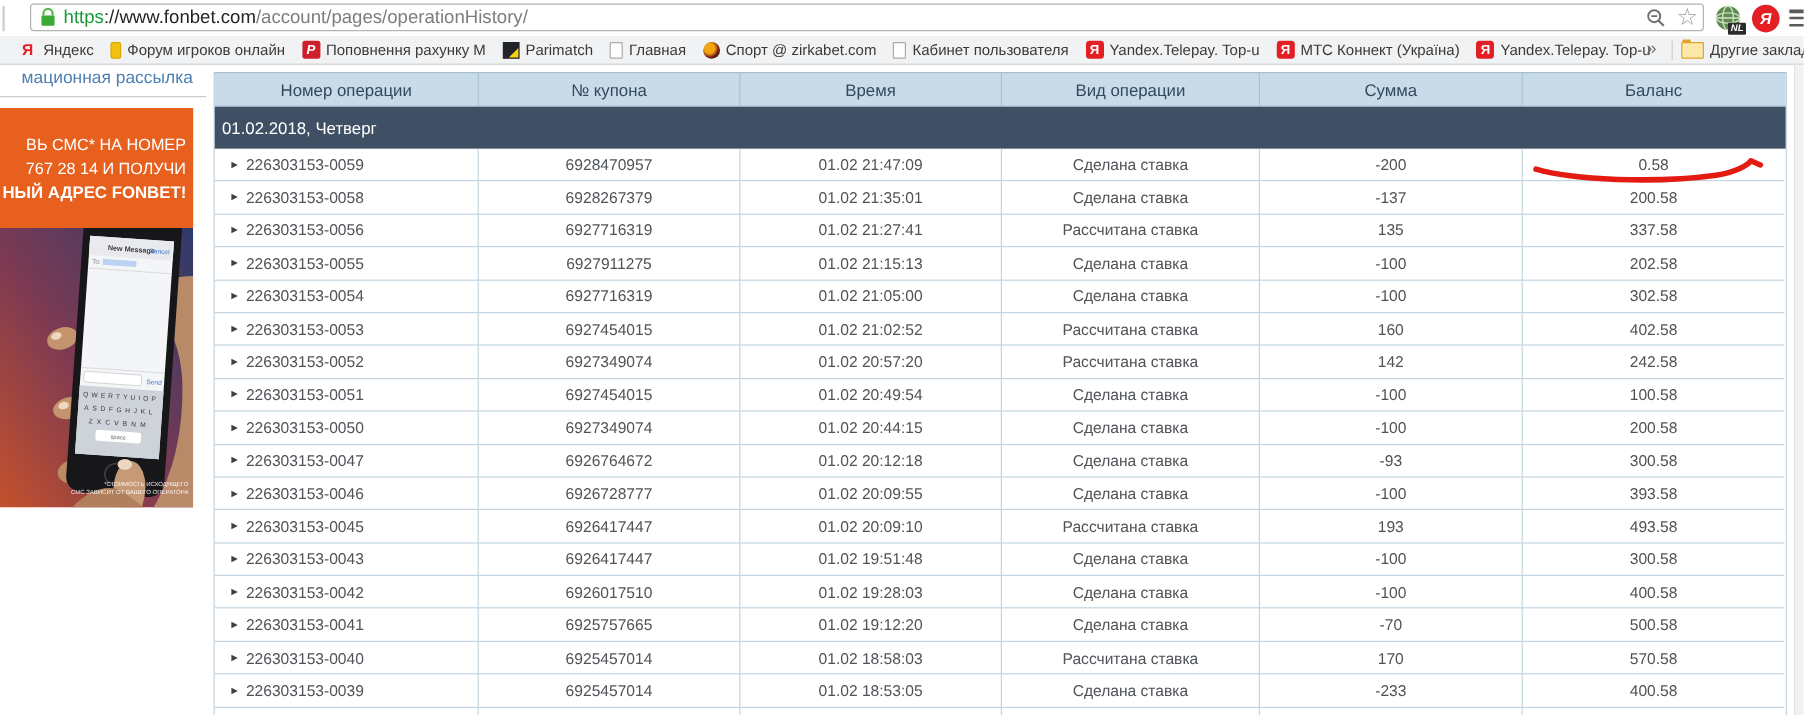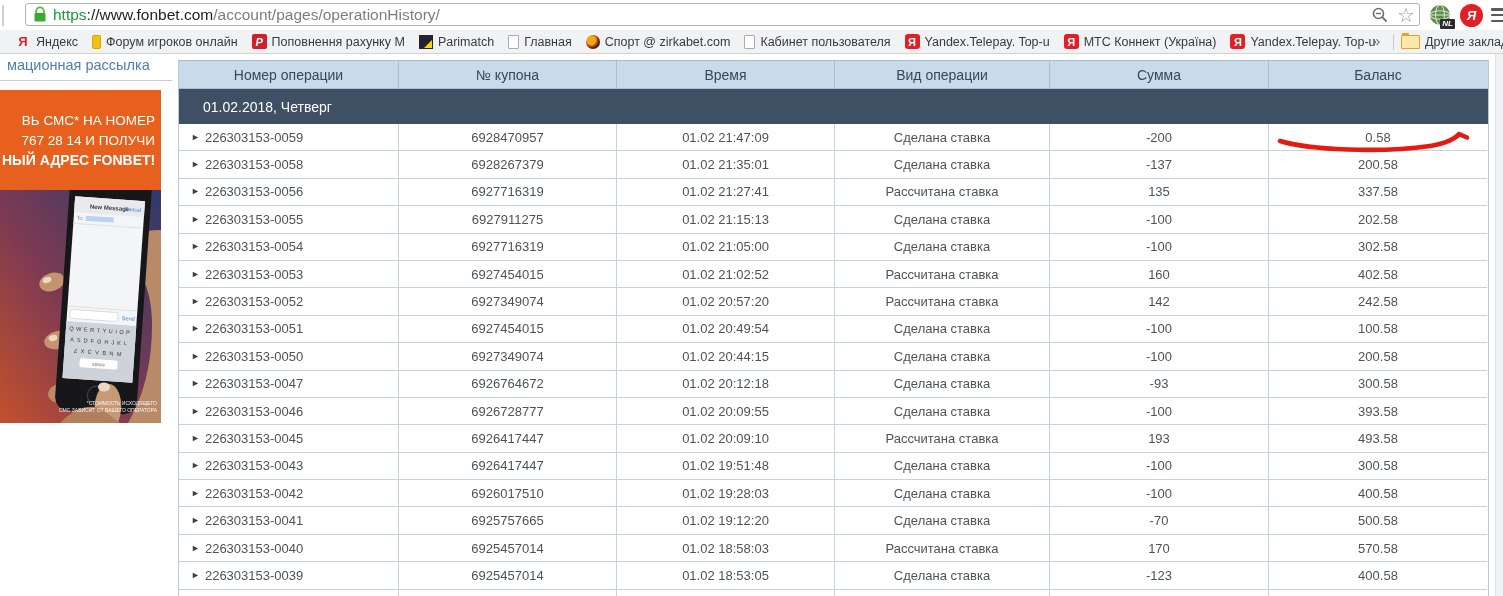--- a/index.html
+++ b/index.html
@@ -52,38 +52,38 @@
   .fav-parimatch::after{content:"";position:absolute;right:1px;bottom:1px;border-style:solid;border-width:0 0 8px 8px;border-color:transparent transparent #f8d408 transparent;}
   .fav-page{width:11px;height:14px;background:#fdfdfd;border:1px solid #ababab;border-radius:1px;box-sizing:border-box;}
   .fav-ball{width:14px;height:14px;border-radius:50%;background:radial-gradient(circle at 38% 38%,#f3a612 0 34%,#7a1d12 60%,#1d1d1d 78%);}
   .fav-yandex-red{background:#e31e24;color:#fff;border-radius:3px;font-size:11px;width:15px;height:15px;}
   .bm-chevron{position:absolute;left:1372px;color:#6d6d6d;font-size:15px;top:2px;}
   .bm-sep{position:absolute;left:1393px;top:4px;height:16px;width:1px;background:#cdcdcd;}
   .other-bm{position:absolute;left:1401px;top:0;height:24px;display:flex;align-items:center;white-space:nowrap;}
   .folder{width:17px;height:12px;background:#fce8a9;border:1px solid #e0a42c;border-radius:1px;position:relative;margin-right:5px;}
   .folder::before{content:"";position:absolute;left:0;top:-3px;width:7px;height:2px;background:#e0a42c;border-radius:1px 1px 0 0;}
   
-  .side-link{position:absolute;left:7px;top:57px;font-size:14.5px;color:#4d7fb2;white-space:nowrap;}
+  .side-link{position:absolute;left:18px;top:57px;font-size:14.5px;color:#4d7fb2;white-space:nowrap;}
   .side-divider{position:absolute;left:0;top:80px;width:172px;height:1px;background:#cccccc;}
   .ad{position:absolute;left:0;top:90px;width:161px;height:335px;cursor:pointer;}
   .ad-orange{background:#e7601d;color:#fff;padding:12px 6px 10px 2px;height:78px;box-sizing:content-box;
              display:flex;flex-direction:column;justify-content:center;text-align:right;}
   .ad-orange div{font-size:13.5px;line-height:1.45;white-space:nowrap;}
   .ad-orange .bold{font-weight:bold;font-size:14px;}
   .ad-photo{display:block;}
   
   .optable{position:absolute;left:178px;top:60px;width:1309px;
            border-left:1px solid #b9cbd9;border-right:1px solid #b9cbd9;box-sizing:content-box;}
   .thead,.tr{display:grid;grid-template-columns:220px 218px 218px 215px 219px 218px;}
   .thead{background:#c9dbe9;border-top:1px solid #a5bfd2;border-bottom:1px solid #a5bfd2;}
   .th{height:27px;display:flex;align-items:center;justify-content:center;
       font-size:14px;font-weight:normal;color:#33495e;border-right:1px solid #a8c2d5;box-sizing:border-box;}
   .th:last-child{border-right:none;}
   .daterow{height:35px;background:#3f5065;color:#fff;font-size:14px;display:flex;align-items:center;
-           padding-left:24px;box-sizing:border-box;}
+           padding-left:6px;box-sizing:border-box;}
   .tr{background:#fff;}
   .td{height:27.4px;display:flex;align-items:center;justify-content:center;
       font-size:13px;color:#4f5357;border-right:1px solid #c3d4e0;border-bottom:1px solid #c3d4e0;
       box-sizing:border-box;white-space:nowrap;}
   .td:last-child{border-right:none;}
   .td.op{justify-content:flex-start;padding-left:12px;}
   .arrow{font-size:9px;color:#3f3f3f;margin-right:5px;line-height:1;}
   
   .annotation{position:absolute;left:1270px;top:130px;pointer-events:none;z-index:5;}
   
@@ -428,21 +428,21 @@
         <div class="td">570.58</div>
       </div>
       <div class="tr">
         <div class="td op">
           <span class="arrow">►</span>
           <span>226303153-0039</span>
         </div>
         <div class="td">6925457014</div>
         <div class="td">01.02 18:53:05</div>
         <div class="td">Сделана ставка</div>
-        <div class="td">-123</div>
+        <div class="td">-233</div>
         <div class="td">400.58</div>
       </div>
     </div>
   <div class="tr">
     <div class="td op"></div>
       <div class="td"></div>
       <div class="td"></div>
       <div class="td"></div>
       <div class="td"></div>
       <div class="td"></div>

